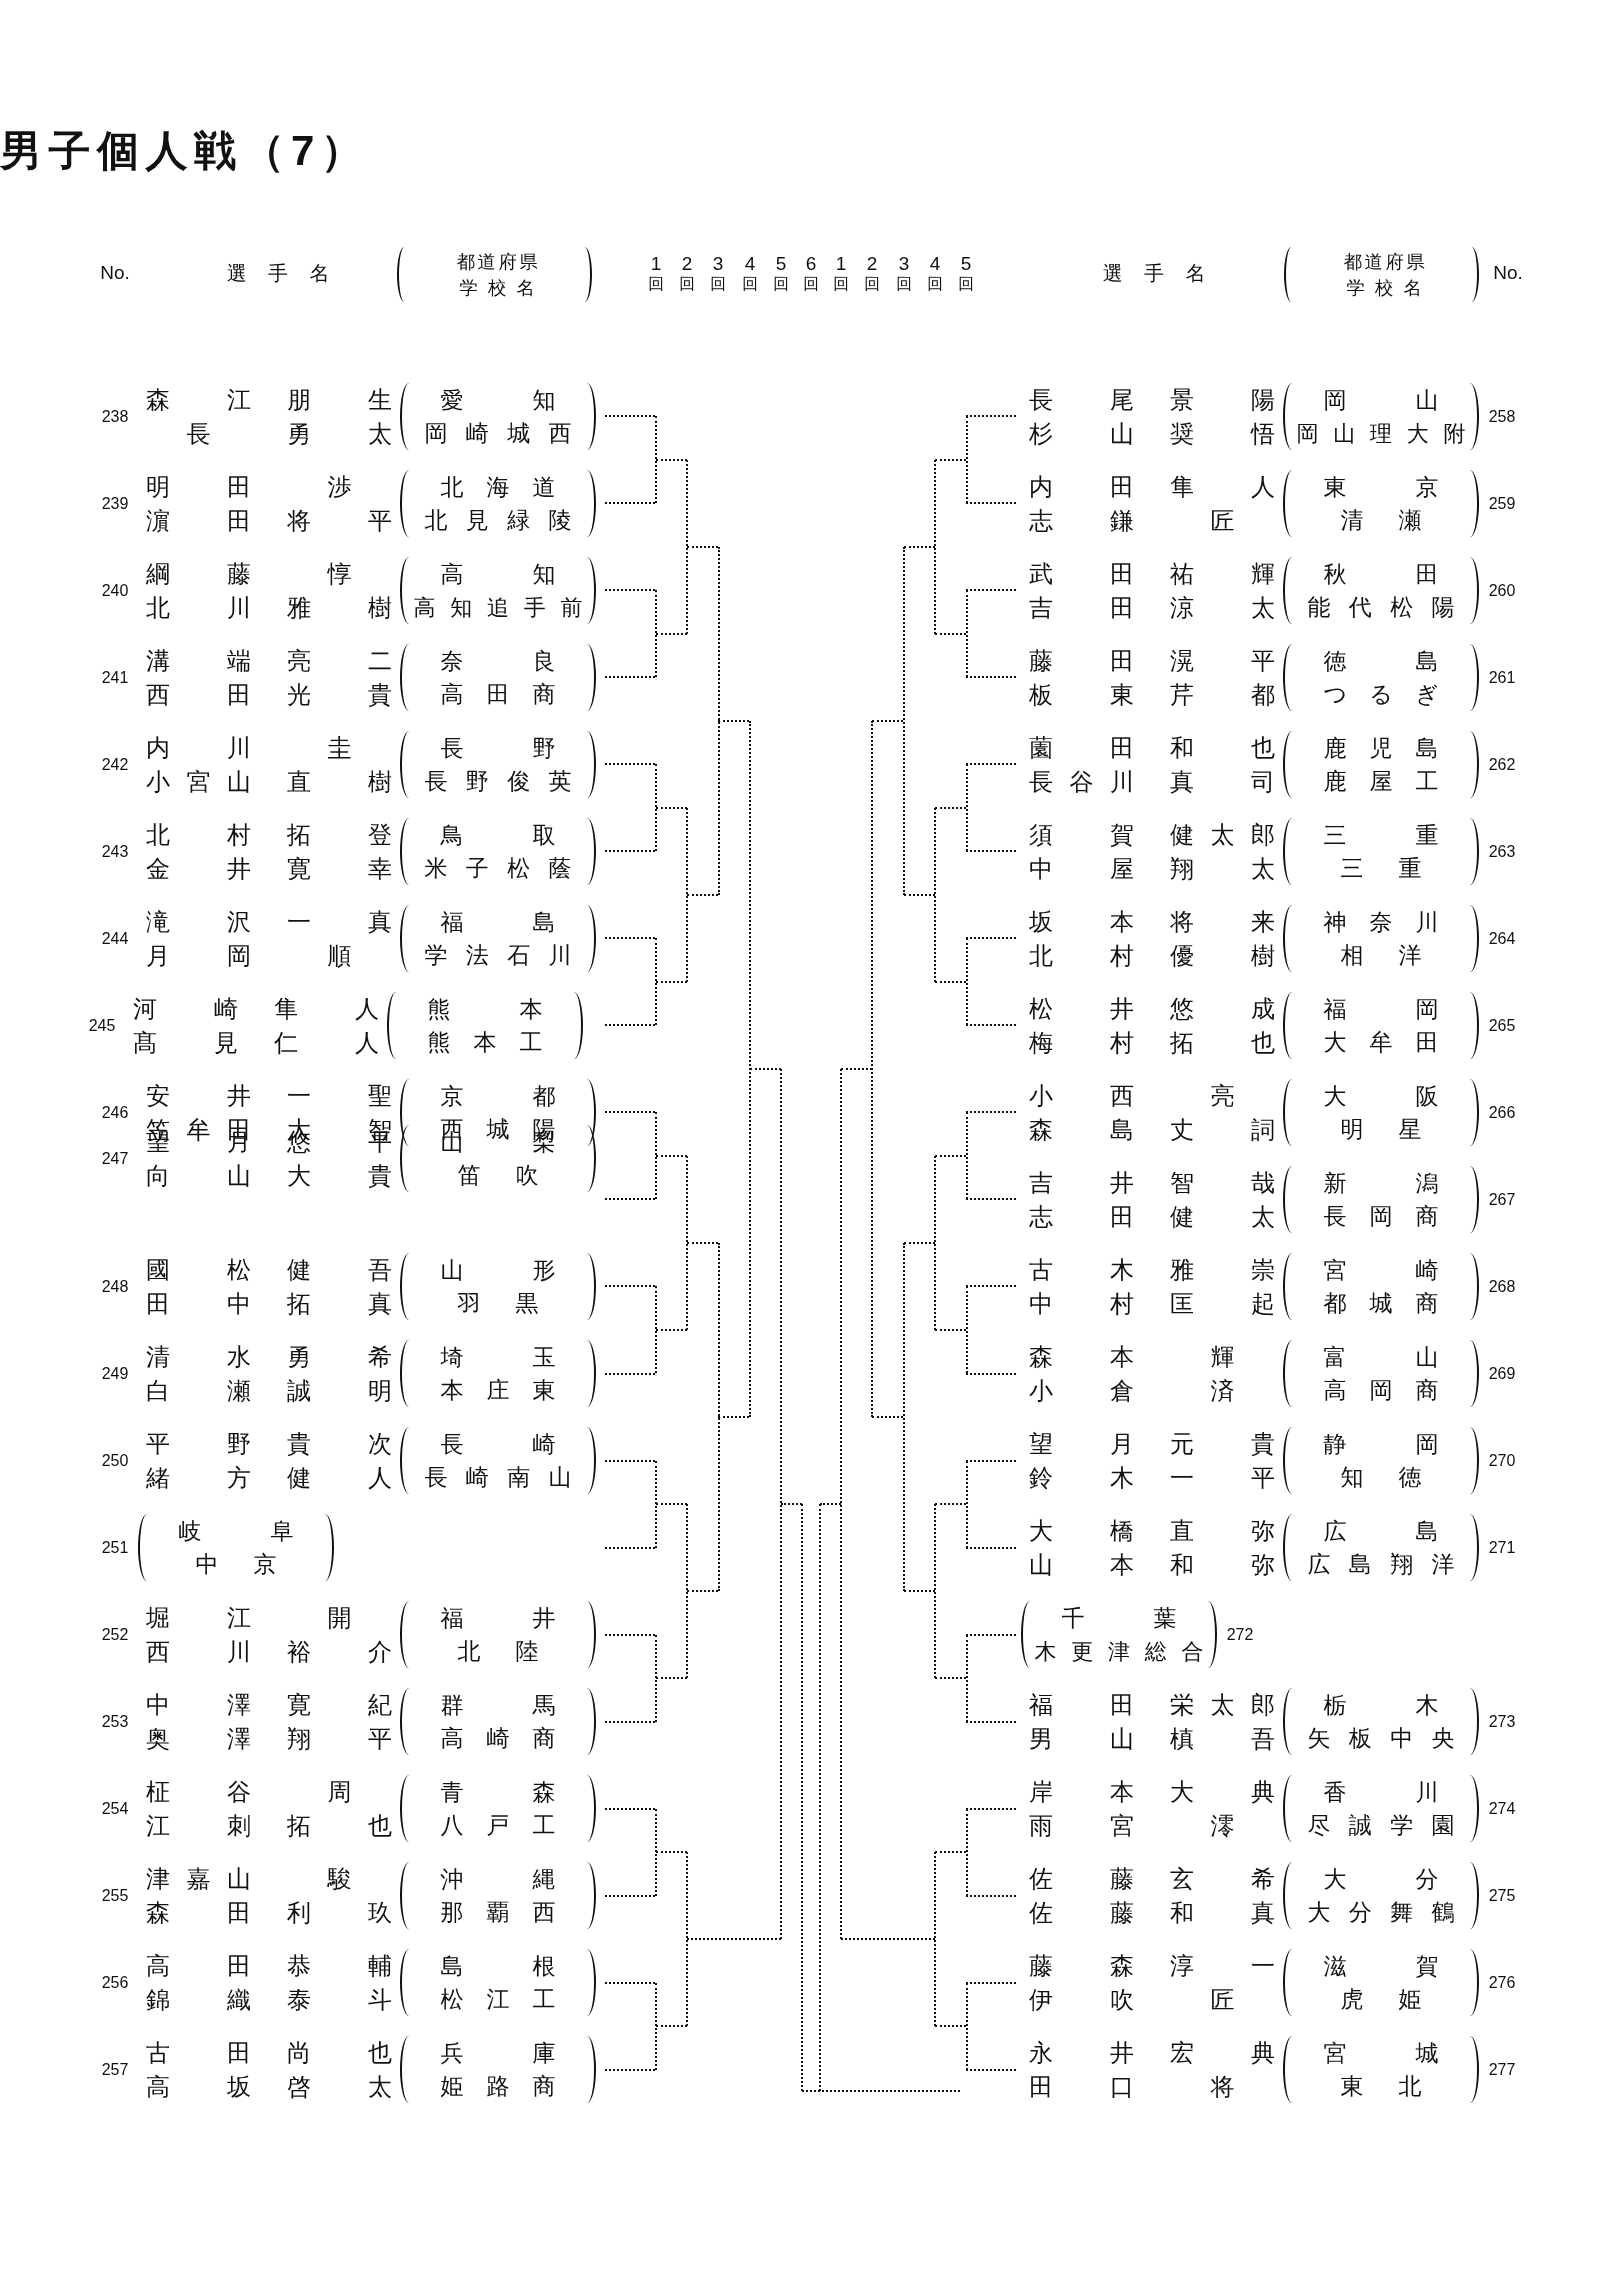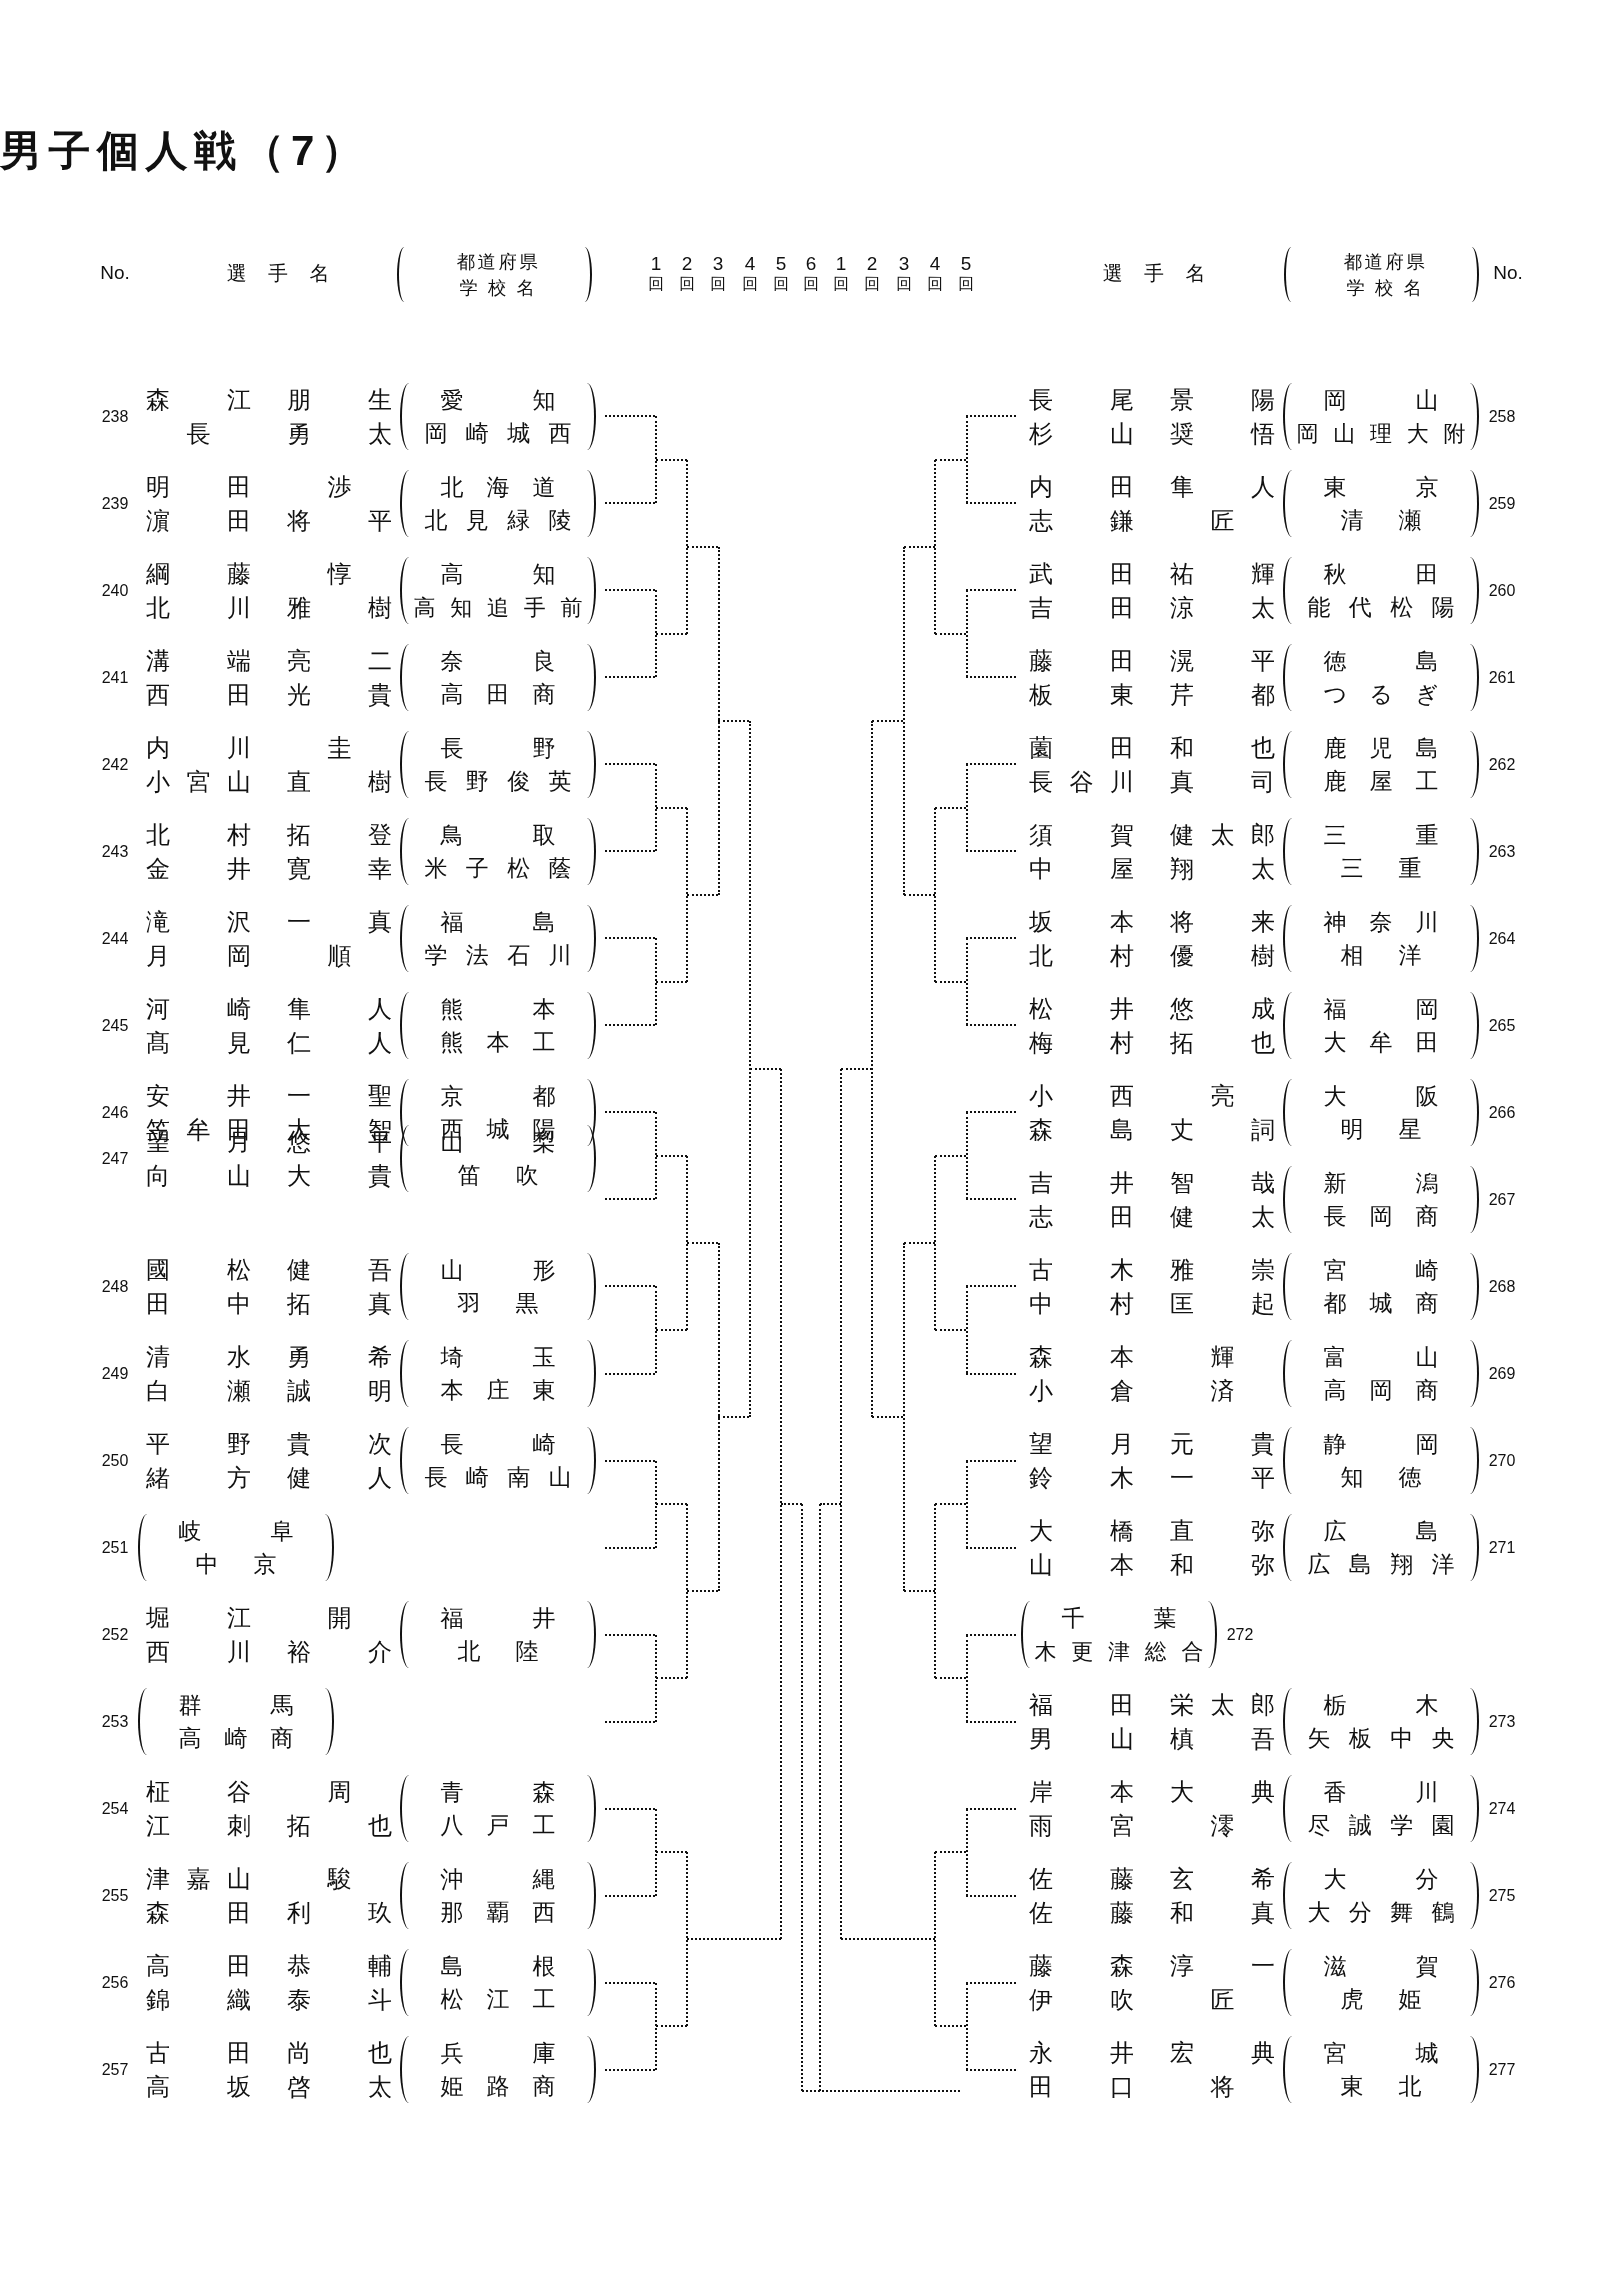--- a/index.html
+++ b/index.html
@@ -270,21 +270,21 @@
     </div>
     <div class="schoolwrap">
       <span class="arc arc-l"></span>
       <div class="school">
         <div class="pref">福島</div>
         <div class="schname w4">学法石川</div>
       </div>
       <span class="arc arc-r"></span>
     </div>
   </div>
-      <div class="entry left" style="top: 985px; left: 92px;">
+      <div class="entry left" style="top: 985px; left: 79px;">
     <div class="no">245</div>
     <div class="names">
       <div class="nrow">
         <span class="sei">河崎</span>
         <span class="mei">隼人</span>
       </div>
       <div class="nrow">
         <span class="sei">髙見</span>
         <span class="mei">仁人</span>
       </div>
@@ -430,20 +430,30 @@
       <span class="arc arc-l"></span>
       <div class="school">
         <div class="pref">福井</div>
         <div class="schname w2">北陸</div>
       </div>
       <span class="arc arc-r"></span>
     </div>
   </div>
       <div class="entry left" style="top: 1681px; left: 92px;">
     <div class="no">253</div>
+    <div class="names">
+      <div class="nrow">
+        <span class="sei">中澤</span>
+        <span class="mei">寛紀</span>
+      </div>
+      <div class="nrow">
+        <span class="sei">奥澤</span>
+        <span class="mei">翔平</span>
+      </div>
+    </div>
     <div class="schoolwrap">
       <span class="arc arc-l"></span>
       <div class="school">
         <div class="pref">群馬</div>
         <div class="schname w3">高崎商</div>
       </div>
       <span class="arc arc-r"></span>
     </div>
   </div>
       <div class="entry left" style="top: 1768px; left: 92px;">

